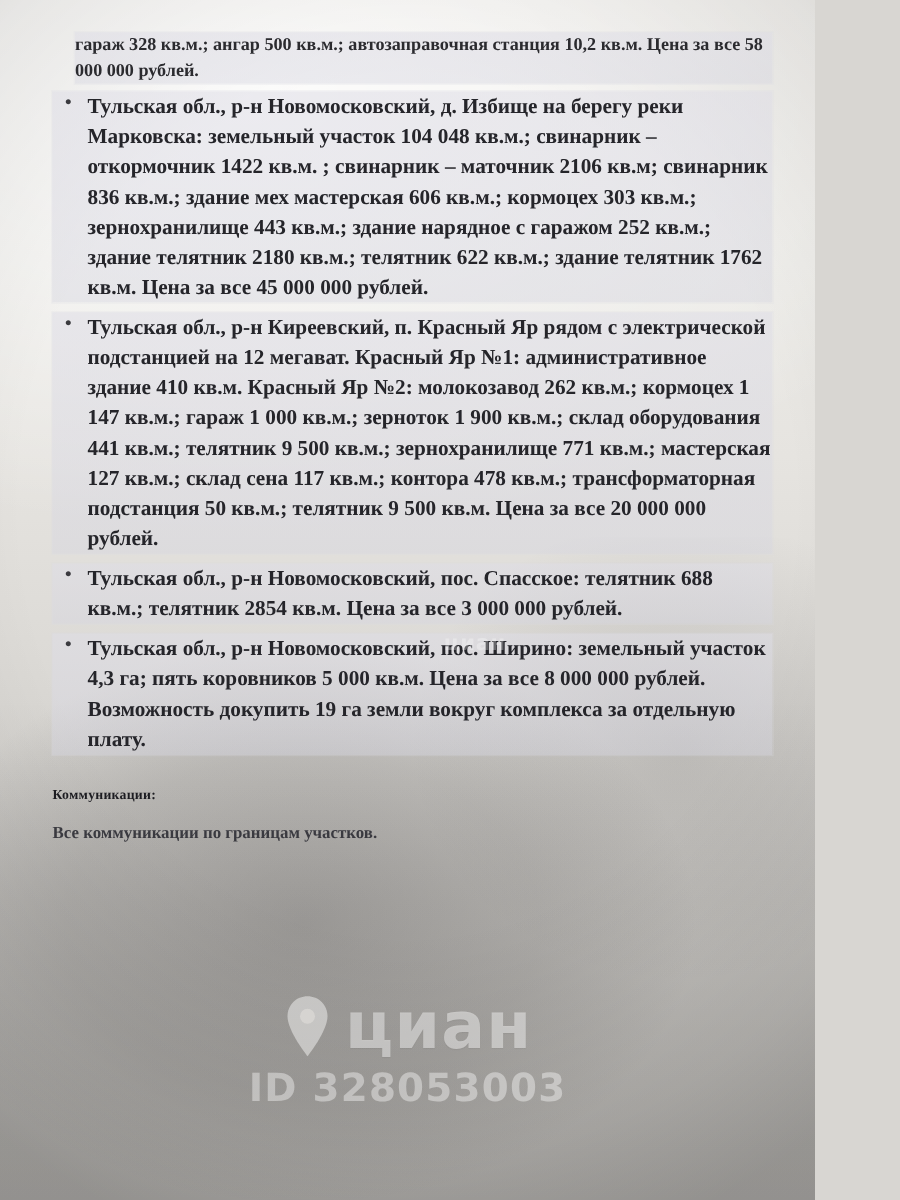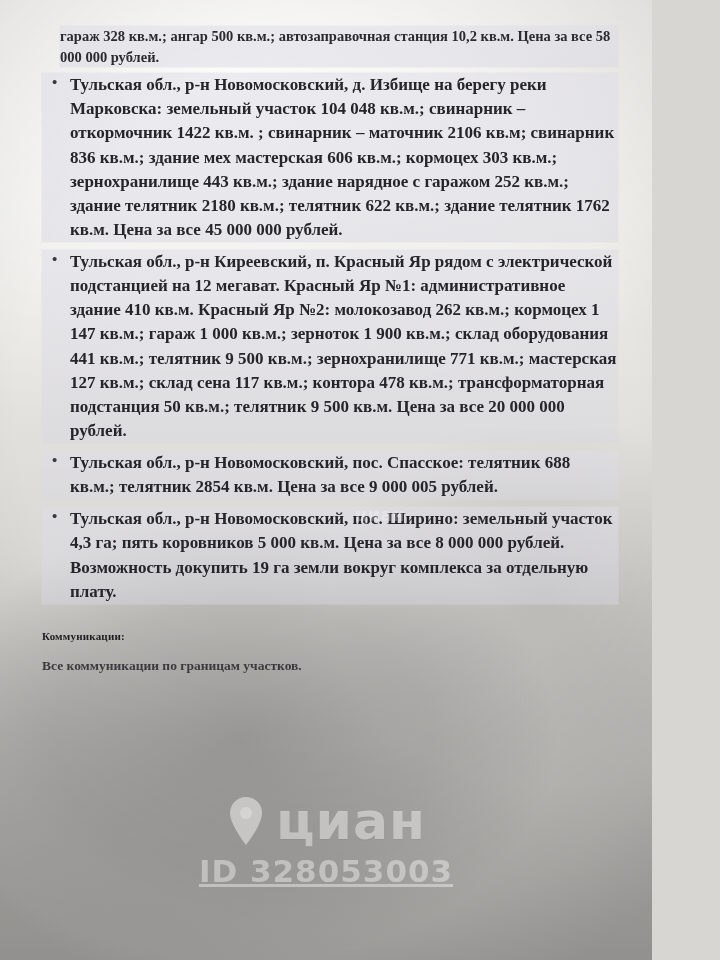--- a/index.html
+++ b/index.html
@@ -140,21 +140,20 @@
     height: 52px;
     display: inline-block;
   }
   #watermark .wm-id {
     font-family: "DejaVu Sans", sans-serif;
     font-size: 31px;
     font-weight: bold;
     letter-spacing: 1px;
     margin-top: 6px;
     color: rgba(255,255,255,0.40);
-    text-decoration: underline;
   }
   
   #watermark-small {
     position: absolute;
     left: 355px;
     top: 505px;
     color: rgba(255,255,255,0.30);
     font-family: "DejaVu Sans", sans-serif;
     font-size: 17px;
     font-weight: bold;
@@ -169,21 +168,21 @@
 
 <div id="page">
 
   <div id="content">
 
     <p class="para-top highlight">гараж 328 кв.м.; ангар 500 кв.м.; автозаправочная станция 10,2 кв.м. Цена за все 58 000 000 рублей.</p>
 
     <ul class="bullets">
       <li class="highlight">Тульская обл., р-н  Новомосковский, д. Избище на берегу реки Марковска: земельный участок 104 048 кв.м.; свинарник – откормочник 1422 кв.м. ; свинарник – маточник 2106 кв.м; свинарник 836 кв.м.; здание мех мастерская 606 кв.м.; кормоцех 303 кв.м.; зернохранилище 443 кв.м.; здание нарядное с гаражом 252 кв.м.; здание телятник 2180 кв.м.; телятник 622 кв.м.; здание телятник 1762 кв.м. Цена за все 45 000 000 рублей.</li>
       <li class="highlight">Тульская обл., р-н Киреевский, п. Красный Яр рядом с электрической подстанцией на 12 мегават. Красный Яр №1: административное здание 410 кв.м. Красный Яр №2: молокозавод 262 кв.м.; кормоцех 1 147 кв.м.; гараж 1 000 кв.м.; зерноток 1 900 кв.м.; склад оборудования 441 кв.м.; телятник 9 500 кв.м.; зернохранилище 771 кв.м.; мастерская 127 кв.м.; склад сена 117 кв.м.; контора 478 кв.м.; трансформаторная подстанция 50 кв.м.; телятник 9 500 кв.м. Цена за все 20 000 000 рублей.</li>
-      <li class="highlight">Тульская обл., р-н  Новомосковский, пос. Спасское: телятник 688 кв.м.; телятник 2854 кв.м. Цена за все 9 000 005 рублей.</li>
+      <li class="highlight">Тульская обл., р-н  Новомосковский, пос. Спасское: телятник 688 кв.м.; телятник 2854 кв.м. Цена за все 3 000 000 рублей.</li>
       <li class="highlight">Тульская обл., р-н  Новомосковский, пос. Ширино: земельный участок 4,3 га; пять коровников 5 000 кв.м. Цена за все 8 000 000 рублей. Возможность докупить 19 га земли вокруг комплекса за отдельную плату.</li>
     </ul>
 
     <h2 class="section-title">Коммуникации:</h2>
 
     <p class="section-body">Все коммуникации по границам участков.</p>
   </div>
 
   <div id="shadow-overlay"></div>
   <div id="shadow-overlay2"></div>

